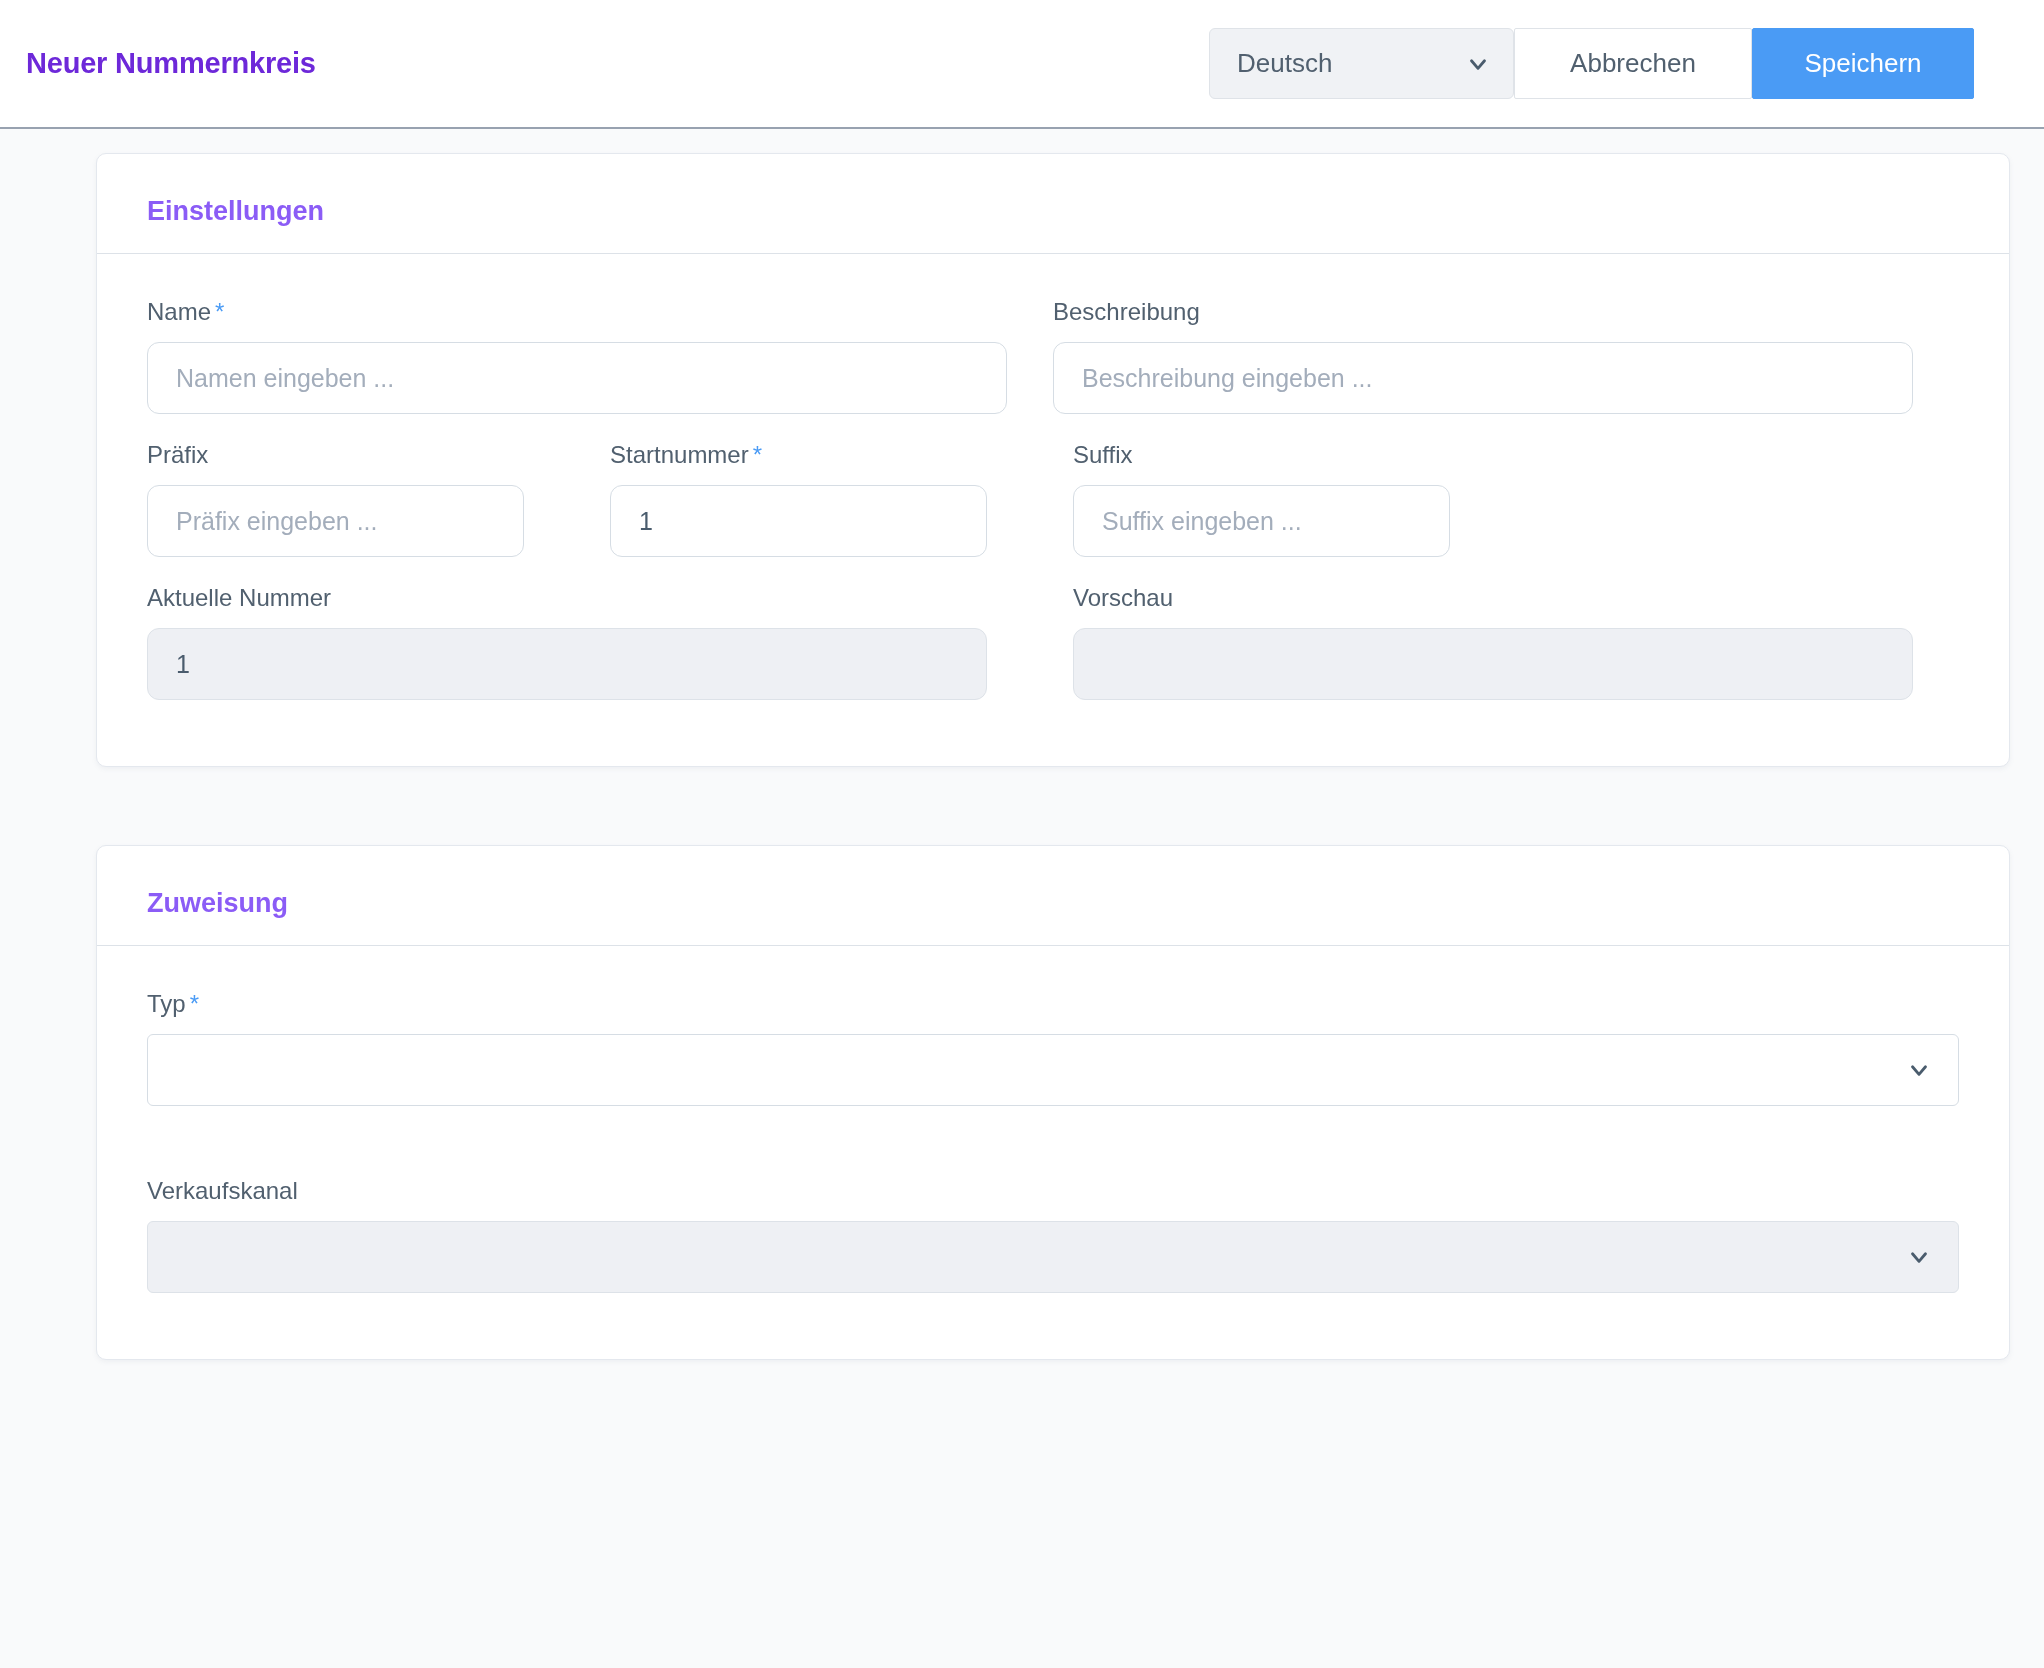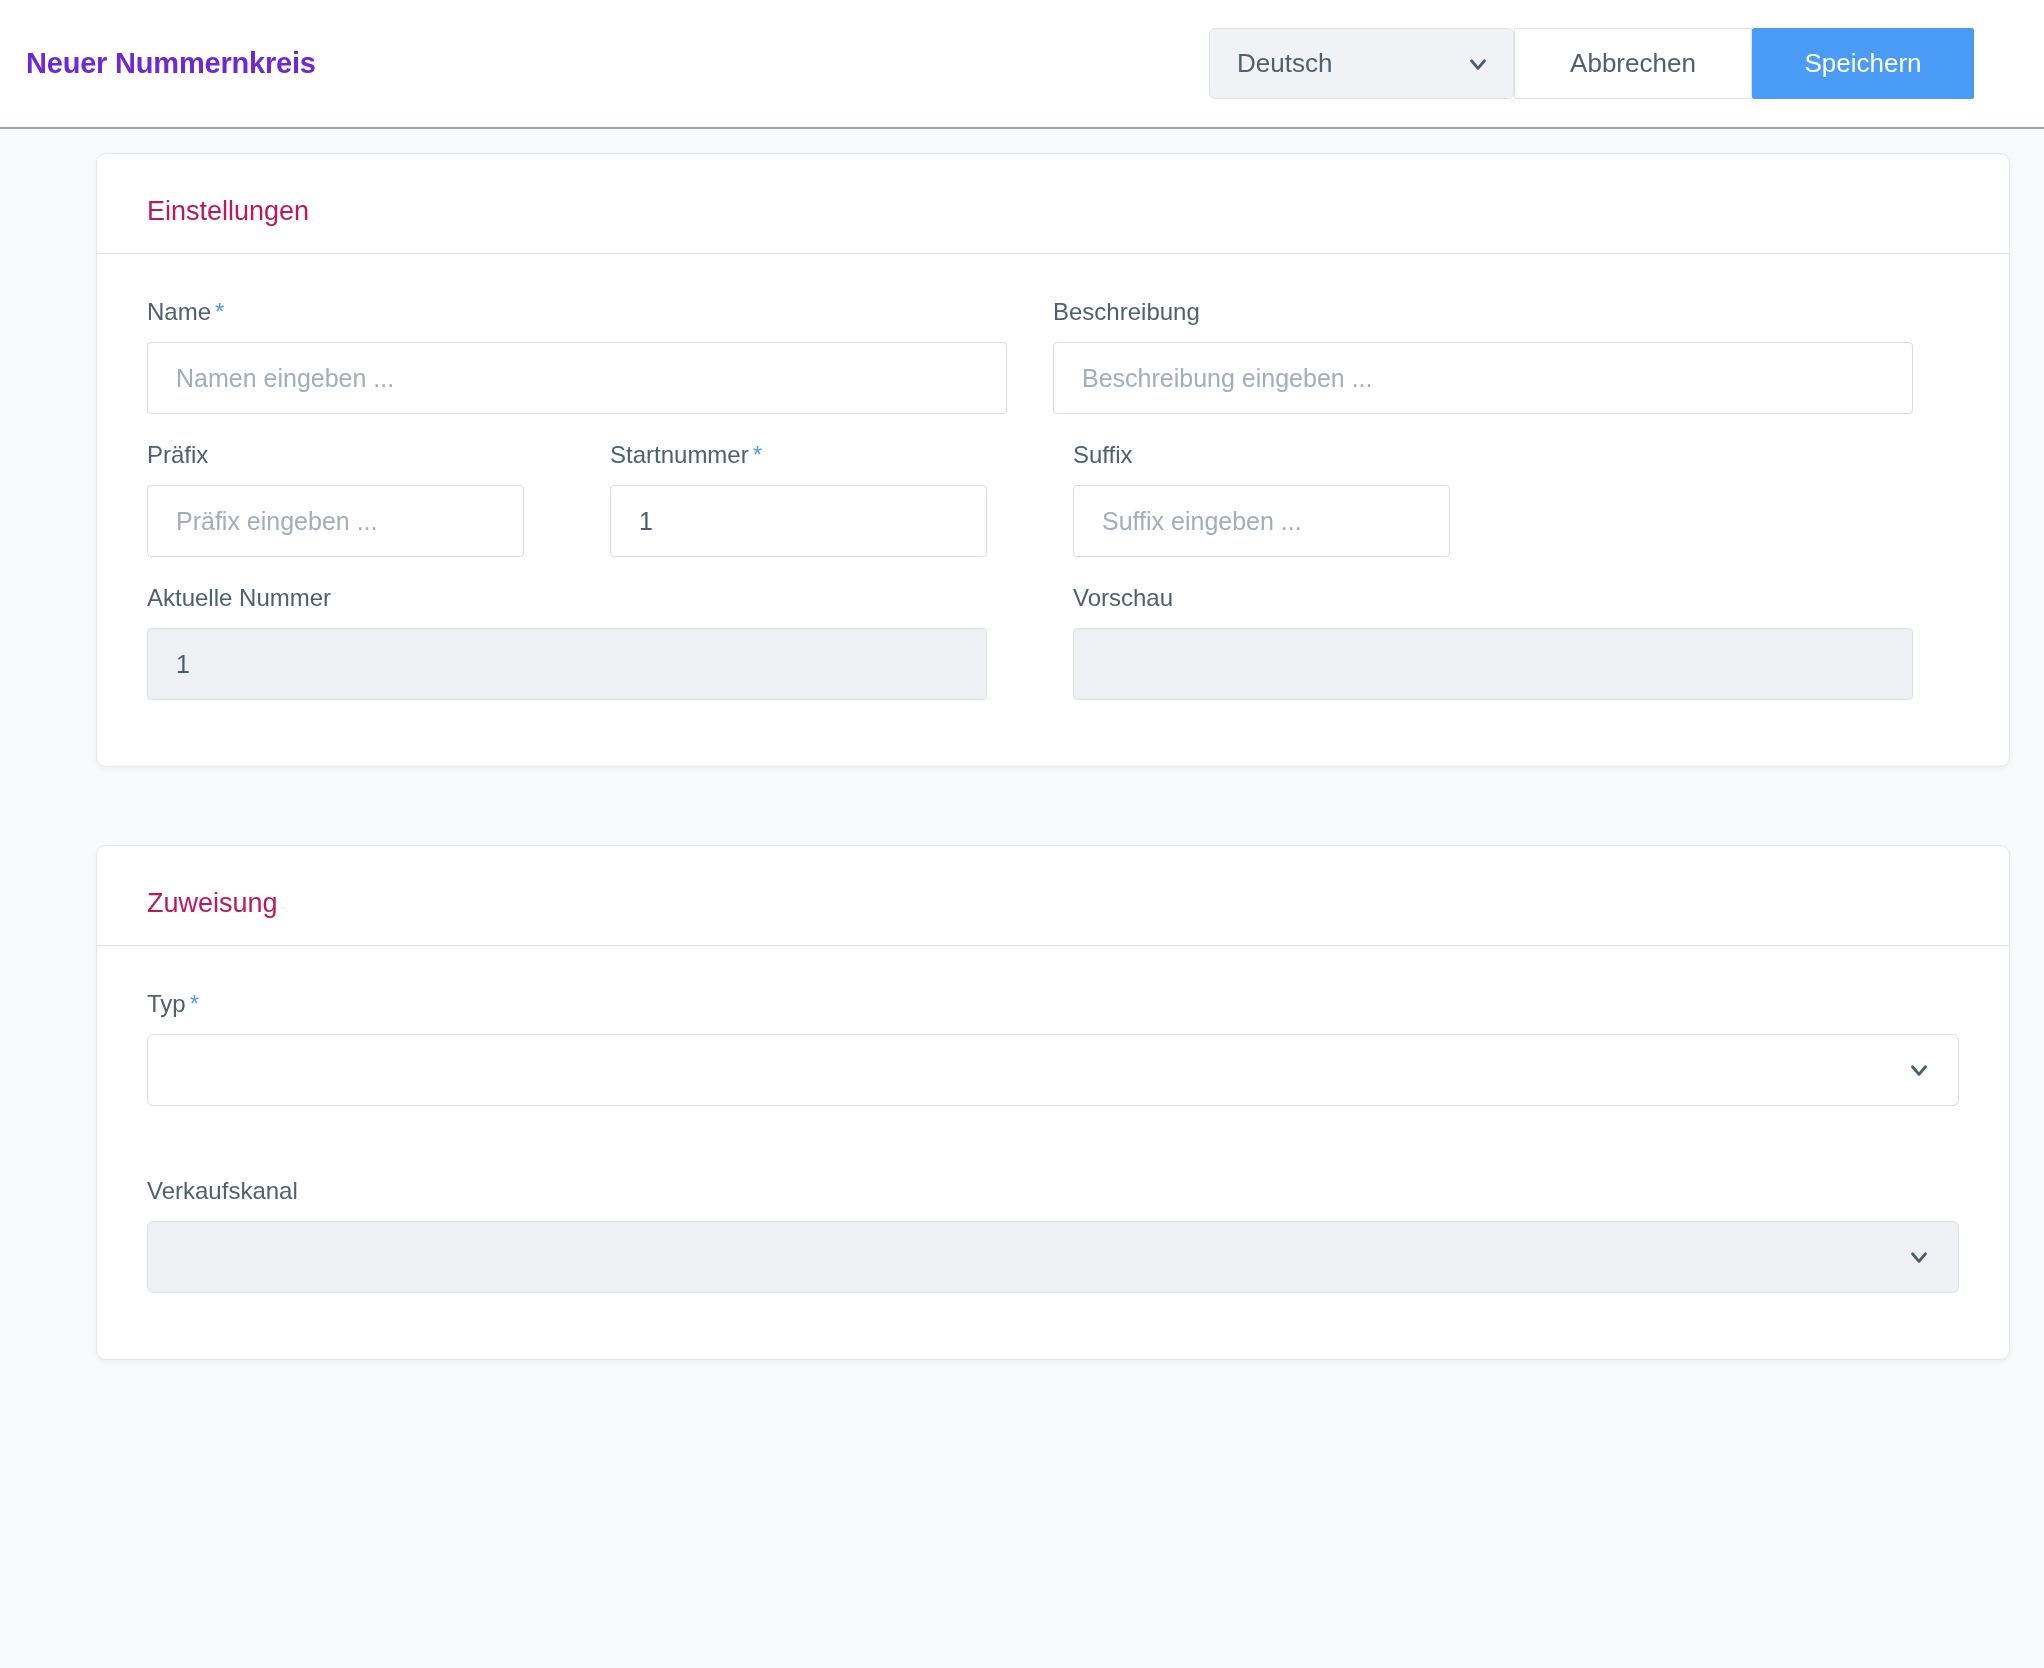--- a/index.html
+++ b/index.html
@@ -108,22 +108,22 @@
 
   .card-header {
     height: 100px;
     display: flex;
     align-items: center;
     padding: 0 0 0 50px;
     border-bottom: 1px solid #dde2e8;
   }
   .card-header-title {
     font-size: 27px;
-    font-weight: 400;
-    color: #be185d;
+    font-weight: 700;
+    color: #8b5cf6;
     margin-top: 16px;
   }
 
   .card-body {
     padding: 44px 50px 66px 50px;
   }
 
   
   .form-row {
     display: flex;
@@ -147,21 +147,21 @@
   }
   .req {
     color: #4a9bf5;
     margin-left: 4px;
   }
 
   .input {
     width: 100%;
     height: 72px;
     border: 1px solid #d6dde4;
-    border-radius: 4px;
+    border-radius: 12px;
     background: #ffffff;
     padding: 0 28px;
     font-family: inherit;
     font-size: 25px;
     color: #4a5c6d;
     outline: none;
   }
   .input::placeholder {
     color: #a3adbb;
   }

